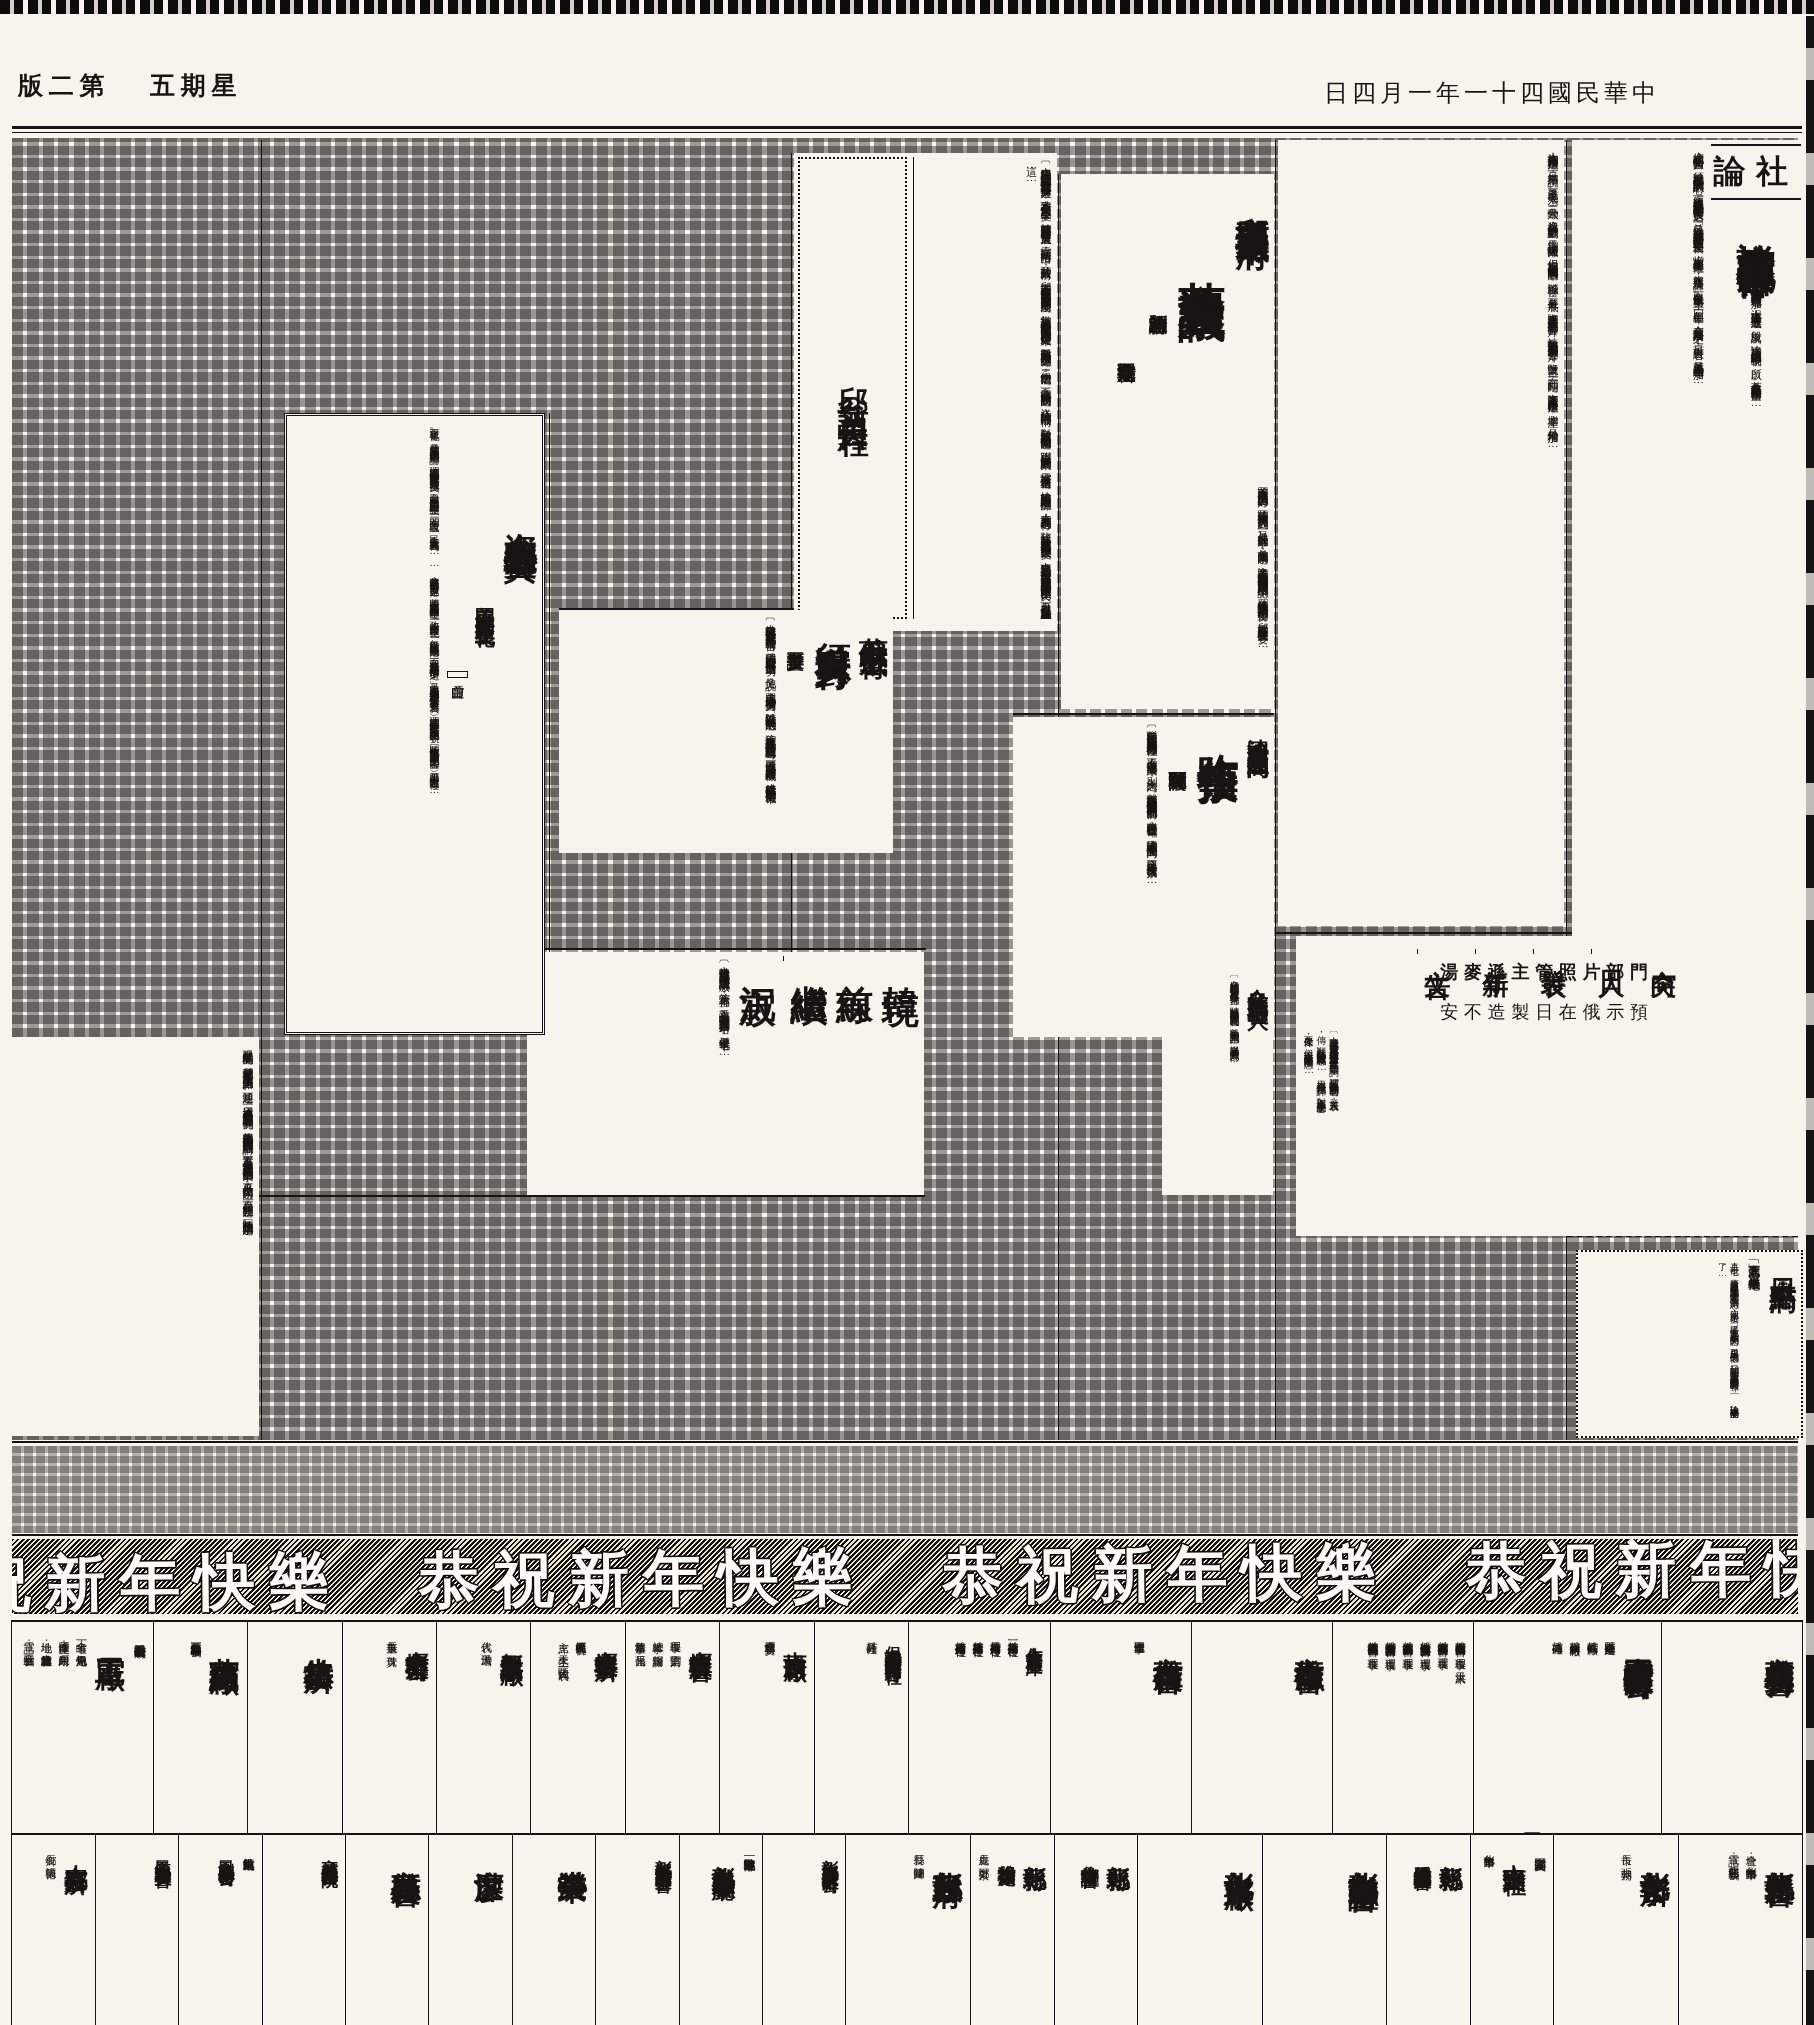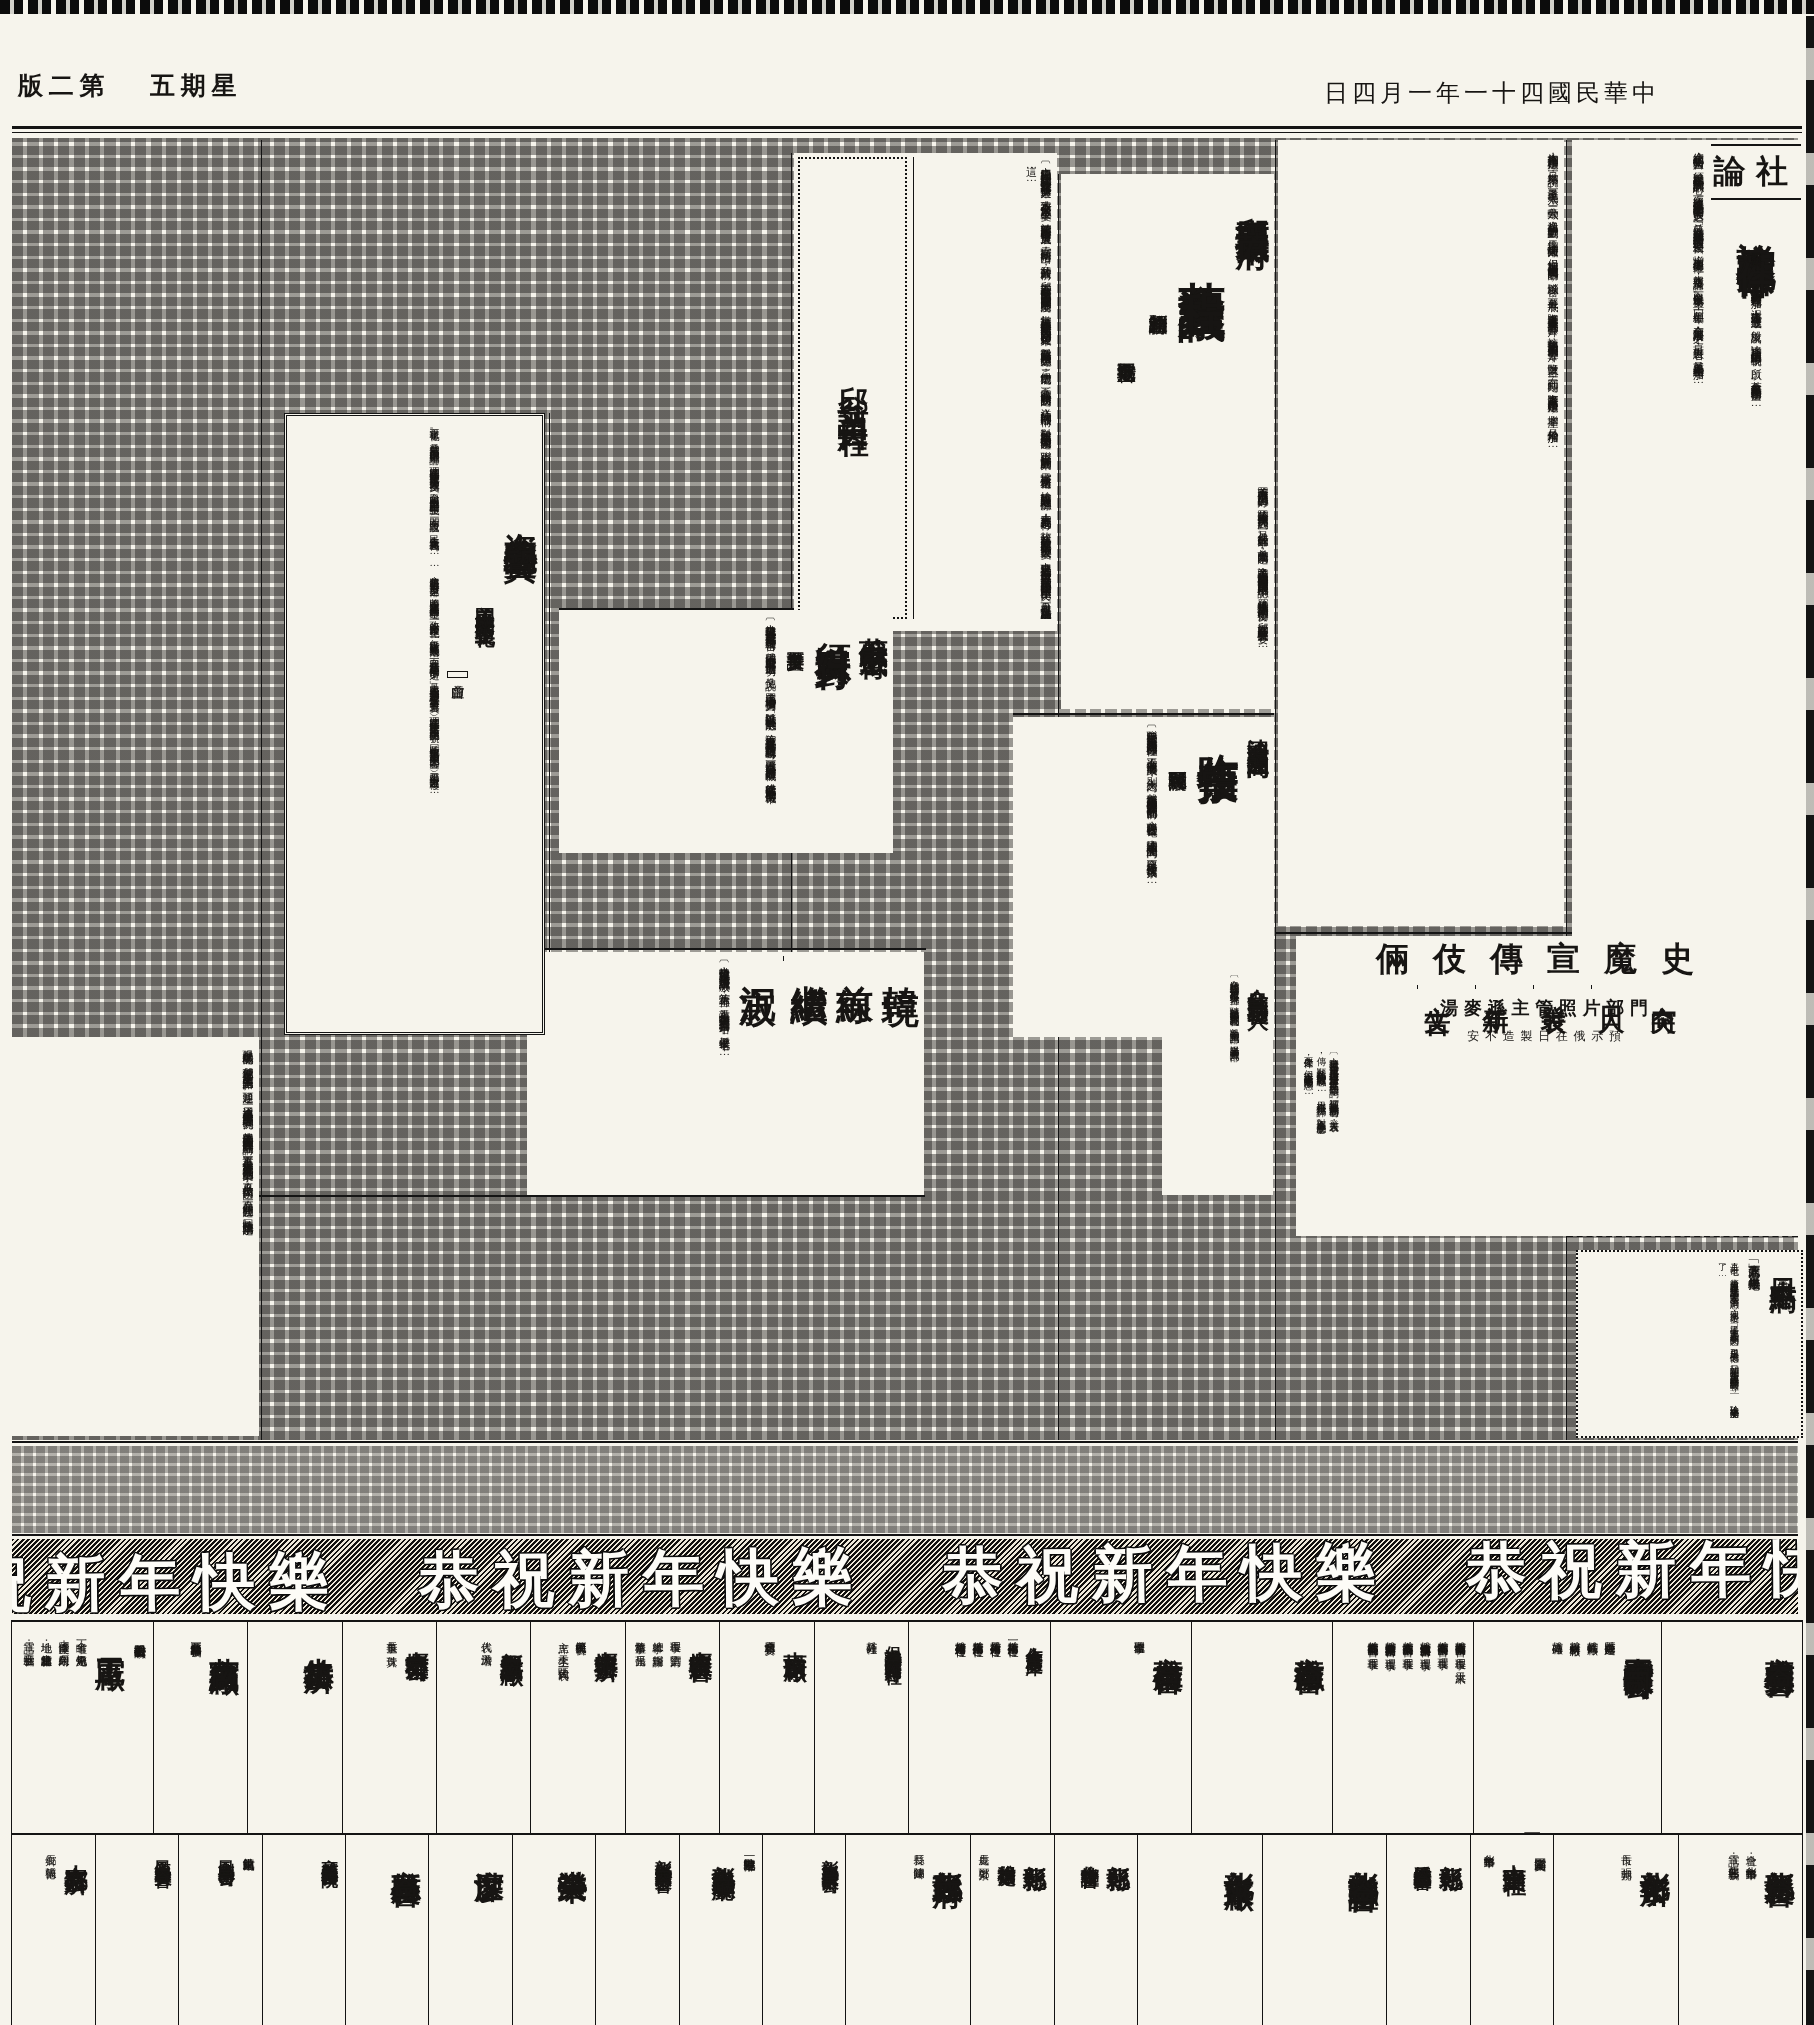--- a/index.html
+++ b/index.html
@@ -135,30 +135,29 @@
 
   <div class="abs opq art" style="left:527px;top:952px;width:397px;height:243px;">
     <div class="v hl" style="font-size:37px;">韓境</div>
     <div class="v hl" style="font-size:37px;">前線</div>
     <div class="v hl sep-l" style="font-size:37px;">繼續</div>
     <div class="v hl" style="font-size:37px;">沉寂</div>
     <div class="v body-txt" style="height:227px;">〔中央社韓境前線三日專電〕韓境前線繼續沉寂。第八軍宣佈，敵人十二月份損失陣亡名單約共五百四十名，被俘僅七十名……</div>
   </div>
 
   <div class="abs opq" style="left:1296px;top:936px;width:502px;height:300px;padding:5.7px;box-sizing:border-box;">
-    <div class="hl" style="font-size:33px;letter-spacing:24px;text-align:center;">倆伎傳宣魔史</div>
     <div style="display:flex;flex-direction:row-reverse;justify-content:center;gap:24px;margin-top:7.3px;">
       <div class="v hl stalin-sub" style="font-size:26px;">突向</div>
       <div class="v hl stalin-sub sep-l" style="font-size:26px;">日人</div>
       <div class="v hl stalin-sub sep-l" style="font-size:26px;">發表</div>
       <div class="v hl stalin-sub sep-l" style="font-size:26px;">新年</div>
       <div class="v hl stalin-sub sep-l" style="font-size:26px;">文告</div>
     </div>
     <div style="font-size:18px;letter-spacing:5.7px;text-align:center;margin-top:6.5px;font-weight:700;">湯麥遜主管照片部門</div>
-    <div style="font-size:12px;letter-spacing:5.7px;text-align:center;margin-top:8px;">安不造製日在俄示預</div>
+    <div style="font-size:18px;letter-spacing:5.7px;text-align:center;margin-top:16px;">安不造製日在俄示預</div>
     <div class="v body-txt" style="height:85px;margin-top:4px;font-size:9.7px;">〔中央社華盛頓三日合衆電〕美國務院今日指斥史達林對「日本人民」的新年致詞，謂類似社會黨人煽動的聲明。發言人表示，此種史無前例的宣傳，顯然爲此文告所蘊藏的意義……日本報紙撰寫社評，對這個令人意外的文告，雖爲首頁頭條之要傑作，但該篇文告在東京感非常困惑……</div>
   </div>
 
   <div class="abs opq double-box art" style="left:284px;top:413px;width:261px;height:622px;">
     <div class="v hl" style="font-size:34px;margin-top:85px;">資本主義的變質</div>
     <div class="v hl" style="font-size:20px;margin-top:170px;">美國工業的民生主義化</div>
     <div class="v" style="font-size:13.8px;margin-top:251px;border:0.8px solid #171513;padding:2.4px 0.8px;">曾虛白</div>
     <div class="v body-txt" style="height:603px;font-size:10px;">它就正常化了。這是我們足以自豪的一個正確結論。總理在民國元年國慶紀念日爲英文大陸報撰文，命題叫「中國之鐵路計劃與民生主義」，中間有一段說道：「民生主義之意義爲何？……余將使勞工得其勞力所發之全部，將中國之實業建設於合作的基礎上，政治與實業皆民主化，每一階級皆依賴其他階級，而共同生活於互信互愛的情形之下。」（見中央改造委員會新刊「總理全書」之五「雜著」第二三五頁。）總理在民國元年就提出了工業應該民主化的口號，同時他也在這裏指示了工業民主化的內容是：（一）勞工得勞力之全部收穫……</div>
   </div>
 

